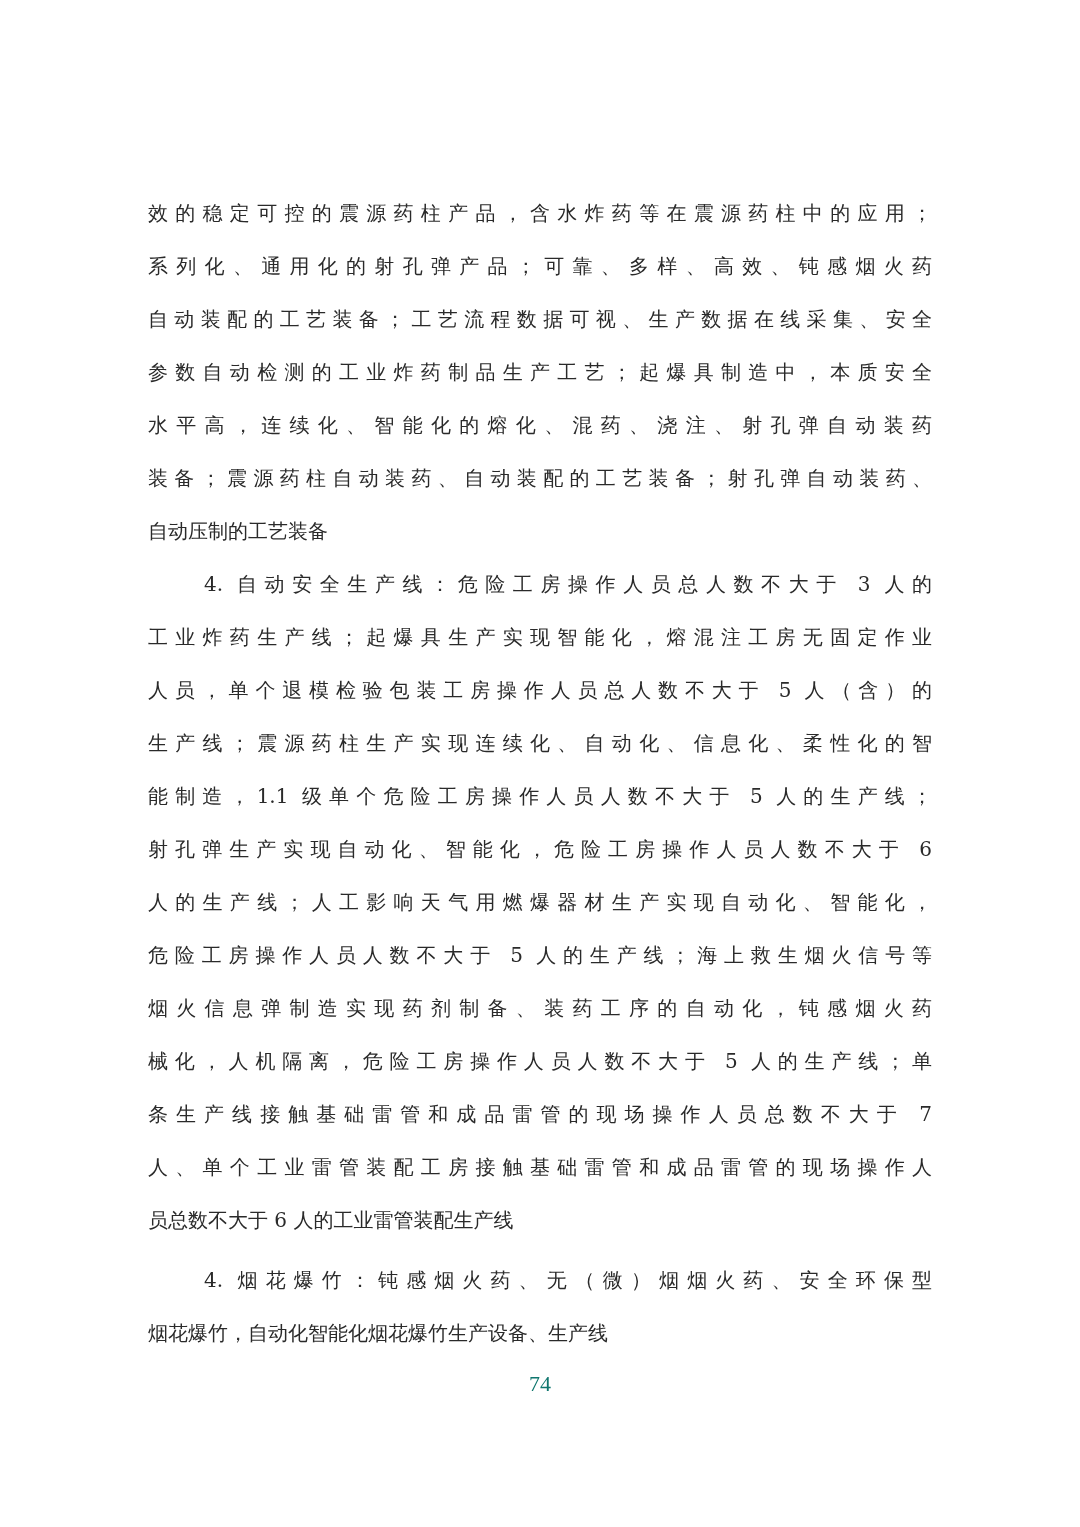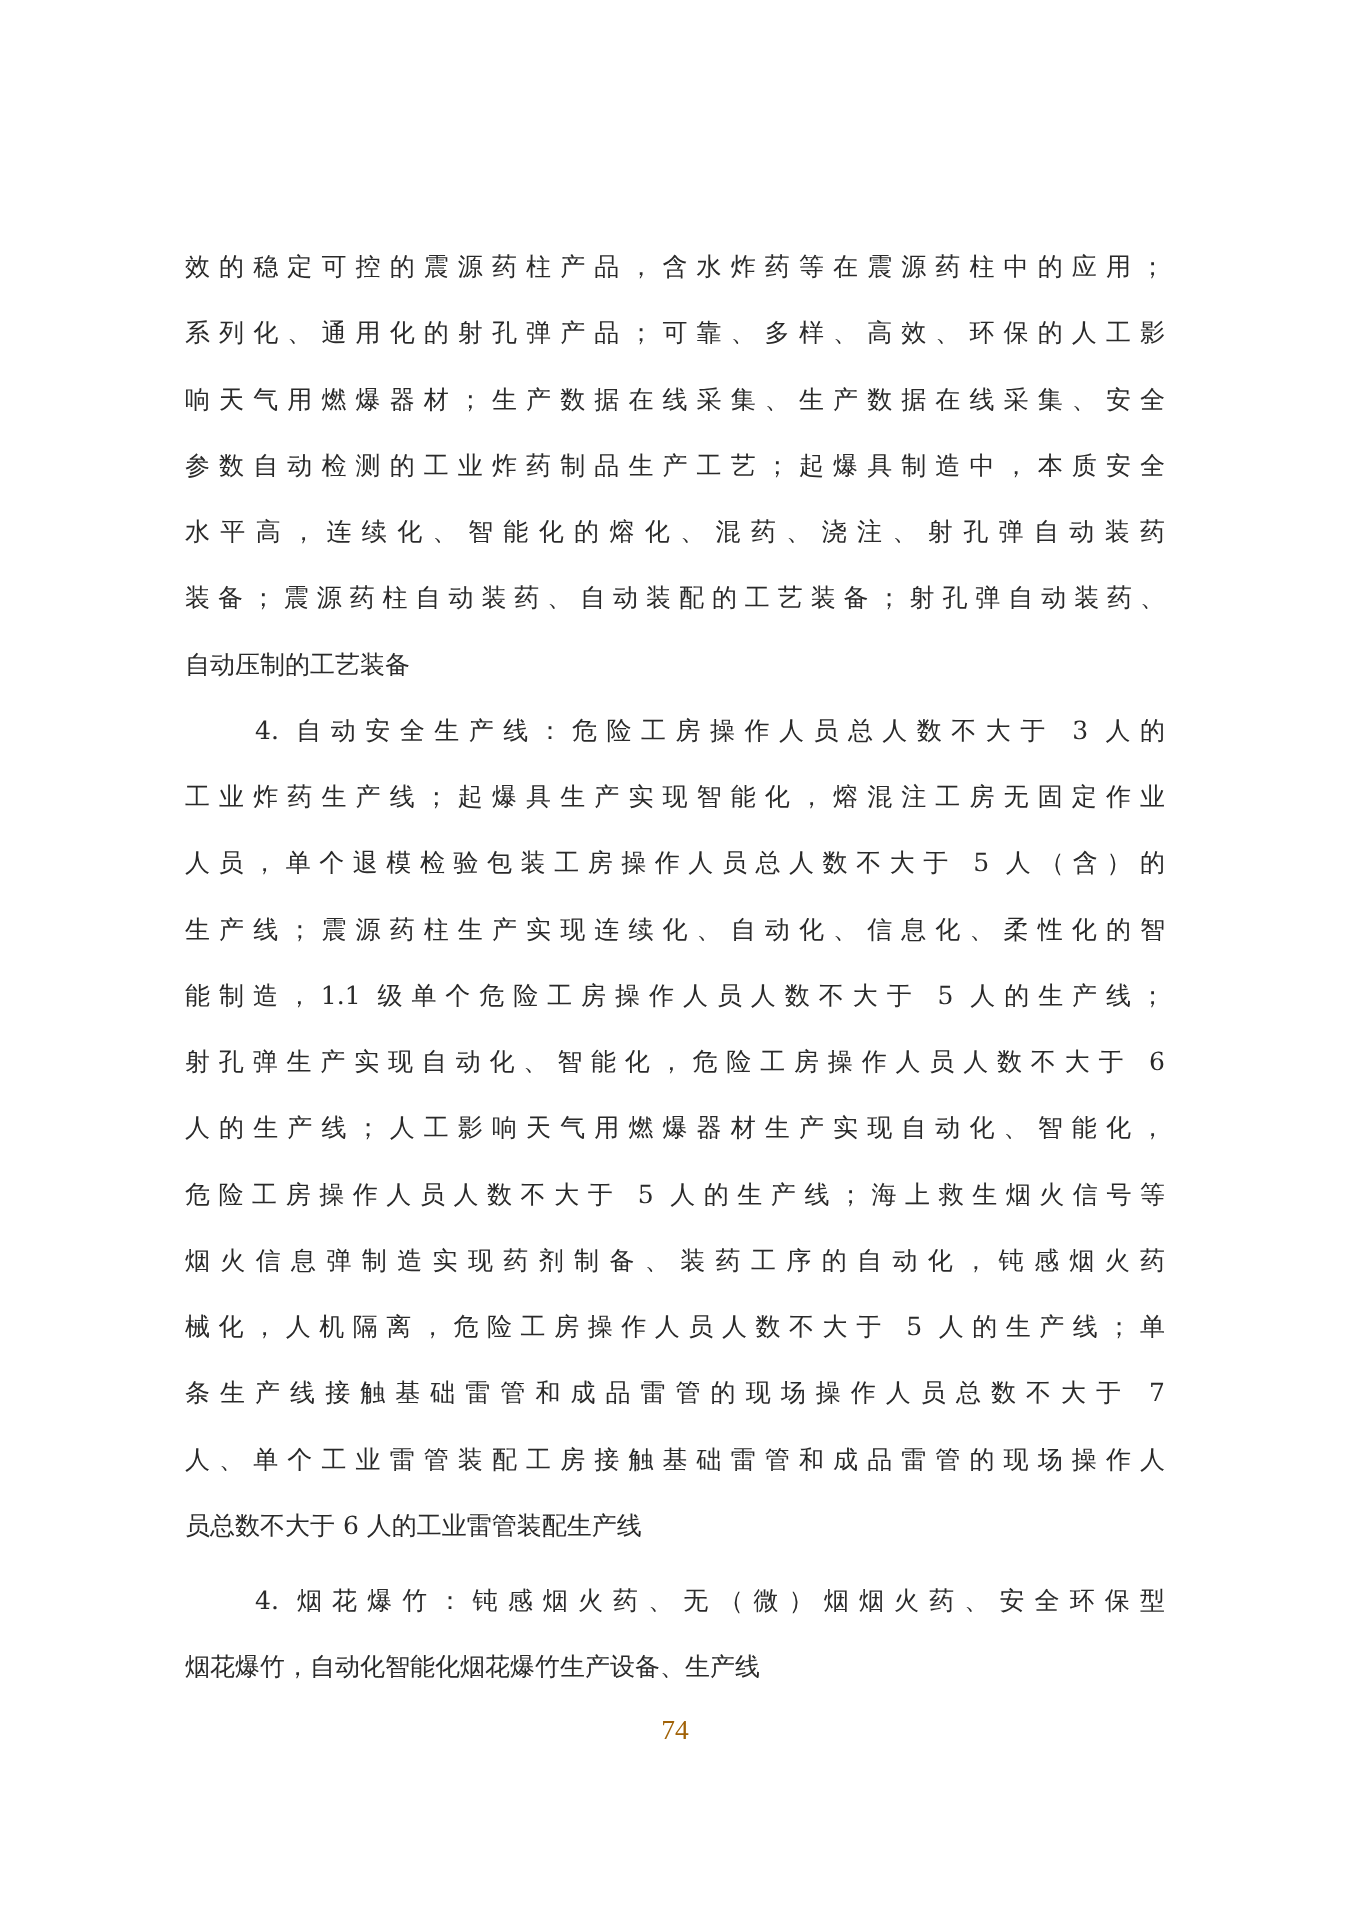--- a/index.html
+++ b/index.html
@@ -44,32 +44,32 @@
     }
     .page-number {
       position: absolute;
       left: 0;
       width: 1080px;
       top: 1369px;
       text-align: center;
       font-family: "Liberation Serif", "DejaVu Serif", serif;
       font-size: 22px;
       line-height: 30px;
-      color: #a16207;
+      color: #0f766e;
     }
   </style>
 </head>
 <body>
 
 <div class="page">
 
   <div>
     <div class="line" style="top:193px">效的稳定可控的震源药柱产品，含水炸药等在震源药柱中的应用；</div>
-    <div class="line" style="top:246px">系列化、通用化的射孔弹产品；可靠、多样、高效、环保的人工影</div>
-    <div class="line" style="top:299px">响天气用燃爆器材；生产数据在线采集、生产数据在线采集、安全</div>
+    <div class="line" style="top:246px">系列化、通用化的射孔弹产品；可靠、多样、高效、钝感烟火药</div>
+    <div class="line" style="top:299px">自动装配的工艺装备；工艺流程数据可视、生产数据在线采集、安全</div>
     <div class="line" style="top:352px">参数自动检测的工业炸药制品生产工艺；起爆具制造中，本质安全</div>
     <div class="line" style="top:405px">水平高，连续化、智能化的熔化、混药、浇注、射孔弹自动装药</div>
     <div class="line" style="top:458px">装备；震源药柱自动装药、自动装配的工艺装备；射孔弹自动装药、</div>
     <div class="line last" style="top:511px">自动压制的工艺装备</div>
   </div>
 
   <div>
     <div class="line indent" style="top:564px">4. 自动安全生产线：危险工房操作人员总人数不大于 3 人的</div>
     <div class="line" style="top:617px">工业炸药生产线；起爆具生产实现智能化，熔混注工房无固定作业</div>
     <div class="line" style="top:670px">人员，单个退模检验包装工房操作人员总人数不大于 5 人（含）的</div>

